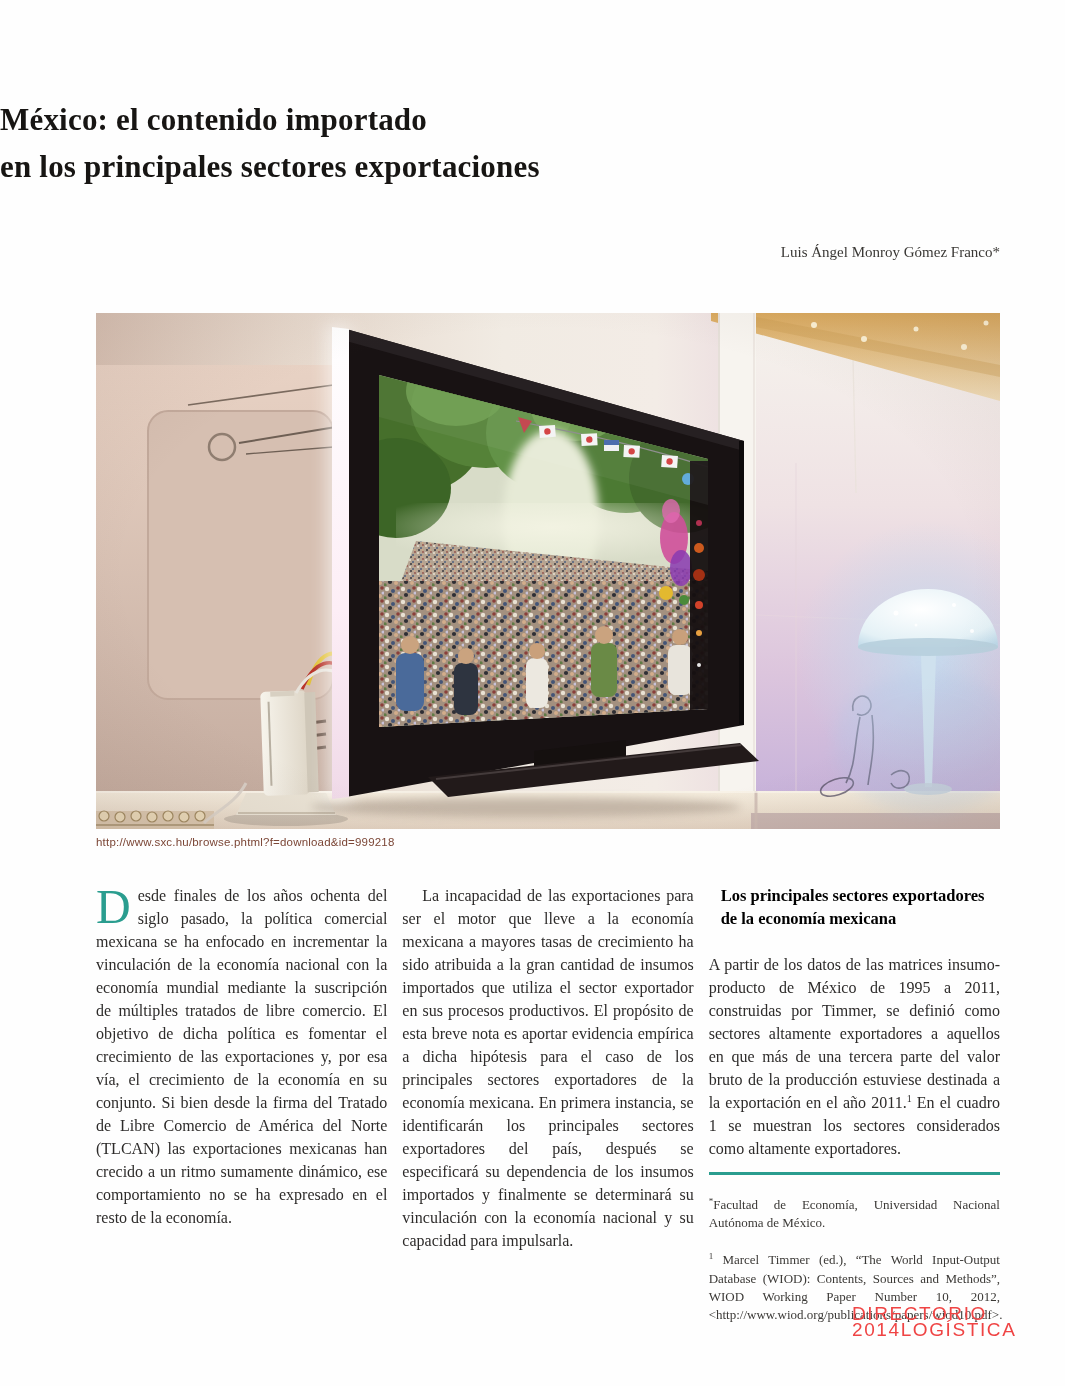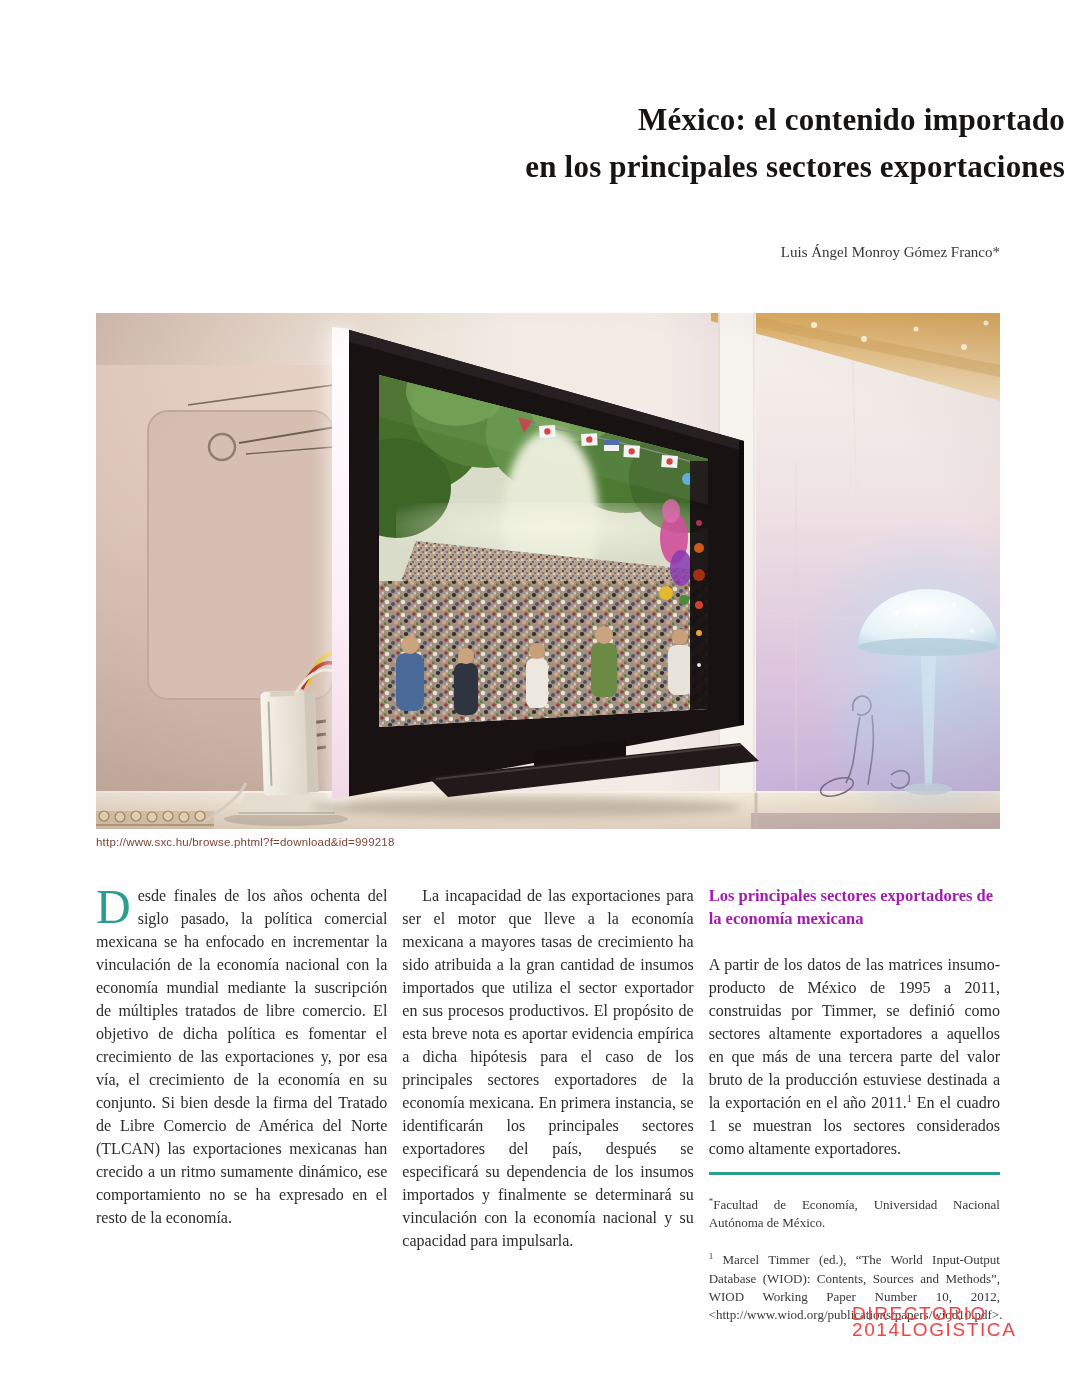--- a/index.html
+++ b/index.html
@@ -3,21 +3,21 @@
 <meta charset="utf-8">
 <style>
   html,body{margin:0;padding:0;background:#ffffff;}
   .page{
     position:relative;width:1065px;height:1386px;margin:0 auto;
     background:#fefefe;overflow:hidden;
     font-family:"Liberation Serif","DejaVu Serif",serif;color:#2d2b2a;
   }
   .title{
     position:absolute;left:0;top:96px;width:100%;
-    text-align:right;font-weight:bold;font-size:31px;line-height:47px;
+    text-align:left;font-weight:bold;font-size:31px;line-height:47px;
     color:#171513;letter-spacing:.2px;margin:0;
   }
   .author{
     position:absolute;top:244px;right:65px;
     font-size:15px;color:#3a3835;
   }
   .photo{
     position:absolute;left:96px;top:313px;width:904px;height:516px;margin:0;
   }
   .photo svg{display:block;width:904px;height:516px;}
@@ -31,21 +31,21 @@
     display:flex;gap:15px;
   }
   .col{flex:1;min-width:0;}
   .col p{margin:0;font-size:16px;line-height:23px;text-align:justify;}
   .dropcap{
     float:left;font-size:48px;line-height:41px;color:#2a9d8f;
     padding:2px 7px 0 0;font-family:"Liberation Serif","DejaVu Serif",serif;
   }
   .indent{text-indent:20px;}
   .col h2{
-    margin:0 0 23px 0;font-size:16.5px;line-height:23px;color:#a21caf;
+    margin:0 0 23px 12px;font-size:16.5px;line-height:23px;color:#000000;
   }
   .teal-rule{
     border:none;border-top:3px solid #2a9d8f;margin:12px 0 0 0;width:100%;
   }
   .footnote{
     margin-top:15px !important;
     font-size:13px !important;line-height:18px !important;color:#3b3936;
   }
   .footnote sup{font-size:9px;}
   .fn-aff{margin-top:17px !important;}

